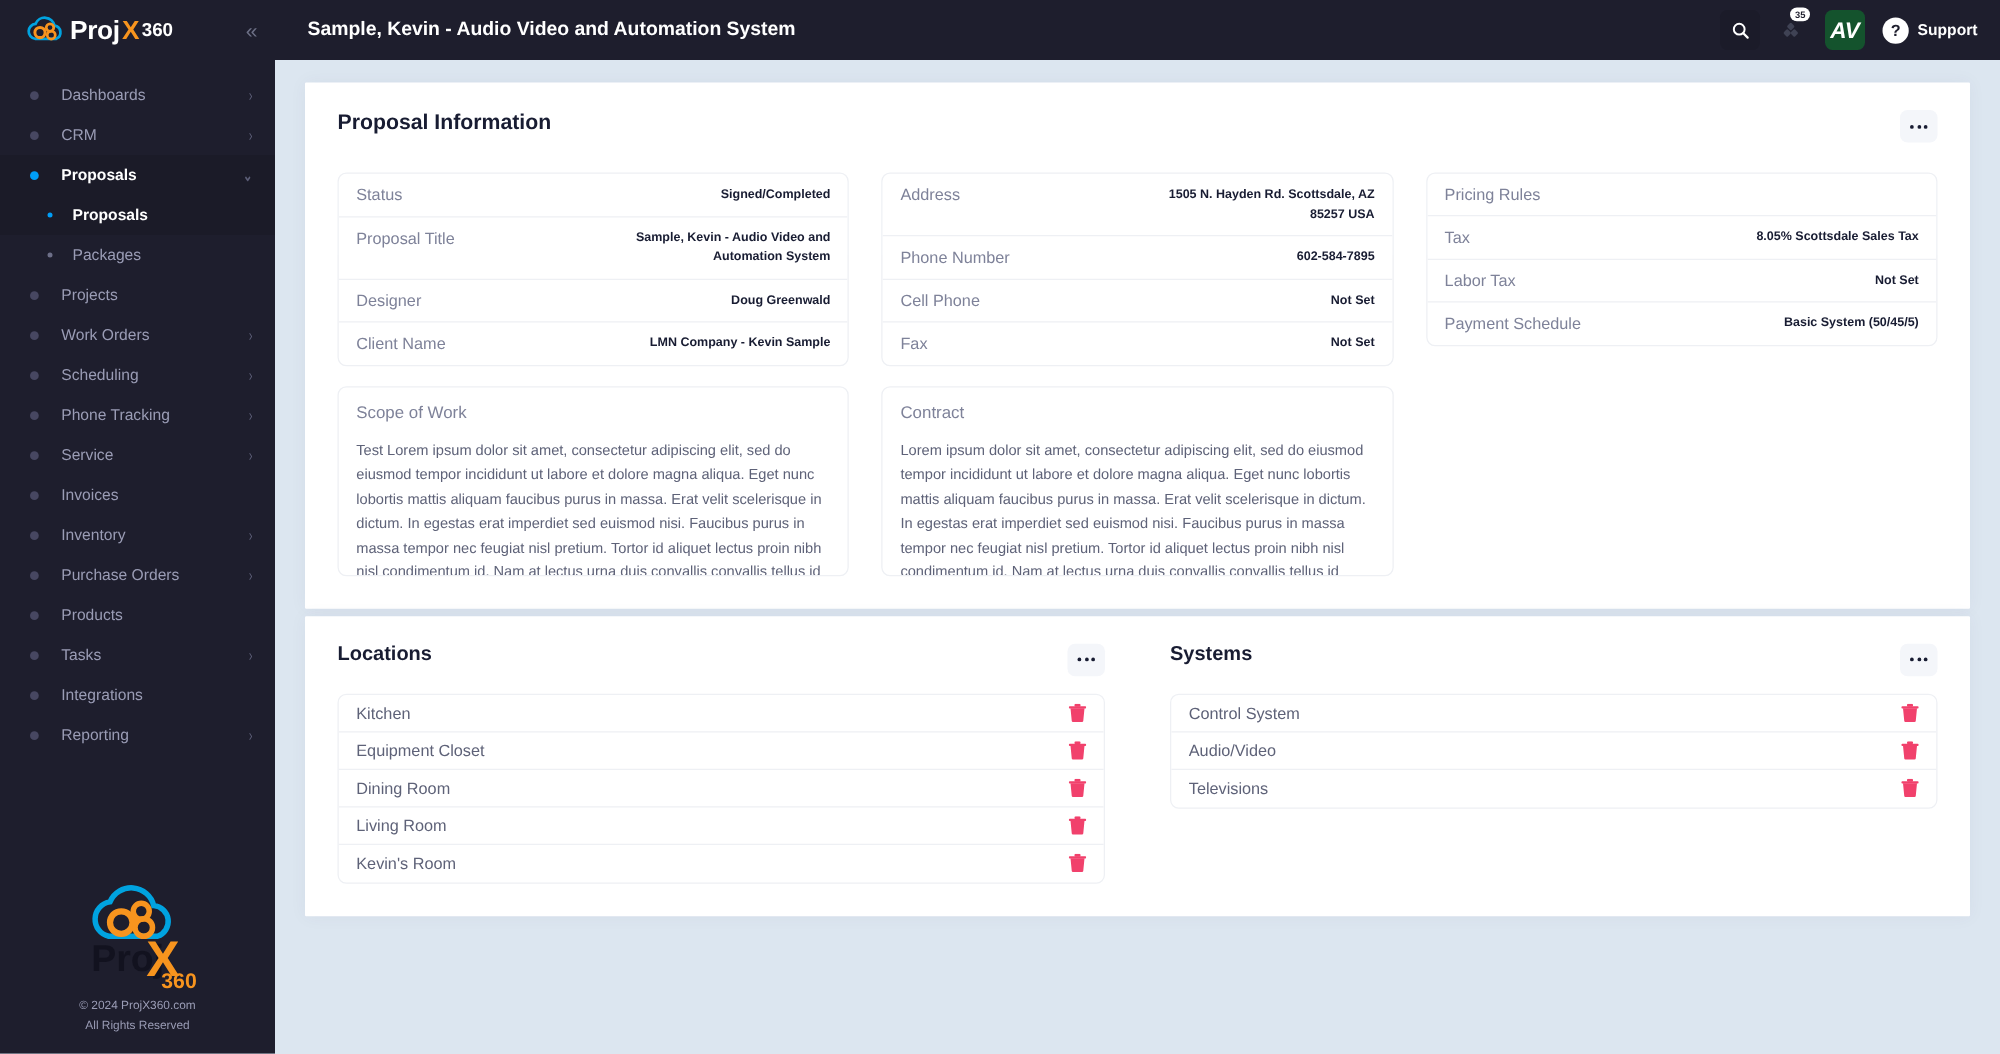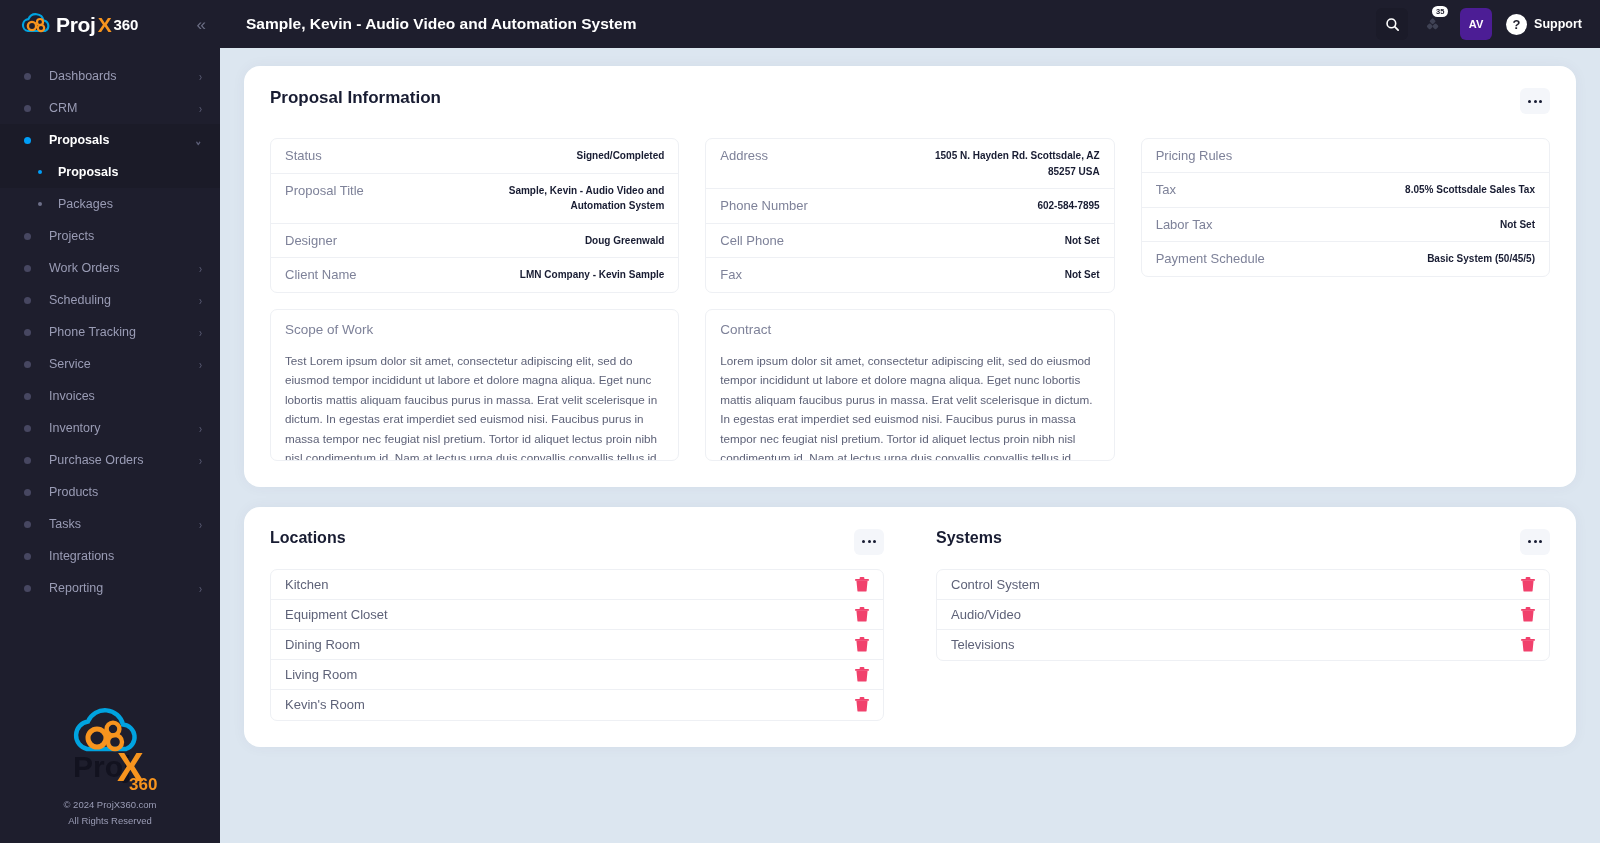--- a/index.html
+++ b/index.html
@@ -89,44 +89,45 @@
   .icon-btn.search { background: #1b1b29; }
   .badge {
     position: absolute; top: -2px; left: 14px;
     background: #ffffff; color: #1e1e2d;
     font-size: 7.5px; font-weight: bold;
     border-radius: 7px; padding: 1px 4px; line-height: 1.2;
     min-width: 15px; text-align: center;
   }
   .avatar {
     width: 32px; height: 32px; border-radius: 6px;
-    background: #4c1d95; color: #ffffff;
-    font-size: 11px; font-weight: bold;
+    background: #14532d; color: #ffffff;
+    font-size: 18px; font-weight: bold;
     display: flex; align-items: center; justify-content: center;
     cursor: pointer;
+    font-style: italic;
   }
   .support {
     display: flex; align-items: center; gap: 7px;
     color: #ffffff; font-size: 12.5px; font-weight: bold;
     cursor: pointer; margin-left: 4px;
   }
   .q-circle {
     width: 21px; height: 21px; border-radius: 50%;
     background: #ffffff; color: #1e1e2d;
     font-size: 13px; font-weight: bold;
     display: flex; align-items: center; justify-content: center;
   }
 
   .content {
     flex: 1 1 auto; padding: 18px 24px 0 24px; overflow: hidden;
   }
   .card {
-    background: #ffffff; border-radius: 16px;
+    background: #ffffff; border-radius: 1px;
     box-shadow: 0 0 14px rgba(82,63,105,.05);
-    margin-bottom: 20px; position: relative;
+    margin-bottom: 6px; position: relative;
   }
   .card-head {
     display: flex; align-items: flex-start;
     padding: 22px 26px 0 26px;
   }
   .card-title {
     color: #181c32; font-size: 17px; font-weight: bold;
   }
   .dots-btn {
     margin-left: auto; width: 30px; height: 26px;
@@ -136,20 +137,21 @@
   }
   .dots-btn i {
     width: 3px; height: 3px; border-radius: 50%;
     background: #181c32; display: block;
   }
 
   
   .info-grid {
     display: flex; gap: 26px;
     padding: 24px 26px 26px 26px;
+    justify-content: flex-end;
   }
   .info-col { flex: 1 1 0; min-width: 0; }
   .info-box {
     border: 1px solid #eef0f4; border-radius: 7px;
     overflow: hidden; margin-bottom: 16px;
   }
   .info-row {
     display: flex; align-items: flex-start;
     padding: 9px 14px; border-bottom: 1px solid #eef0f4;
     min-height: 32px;

